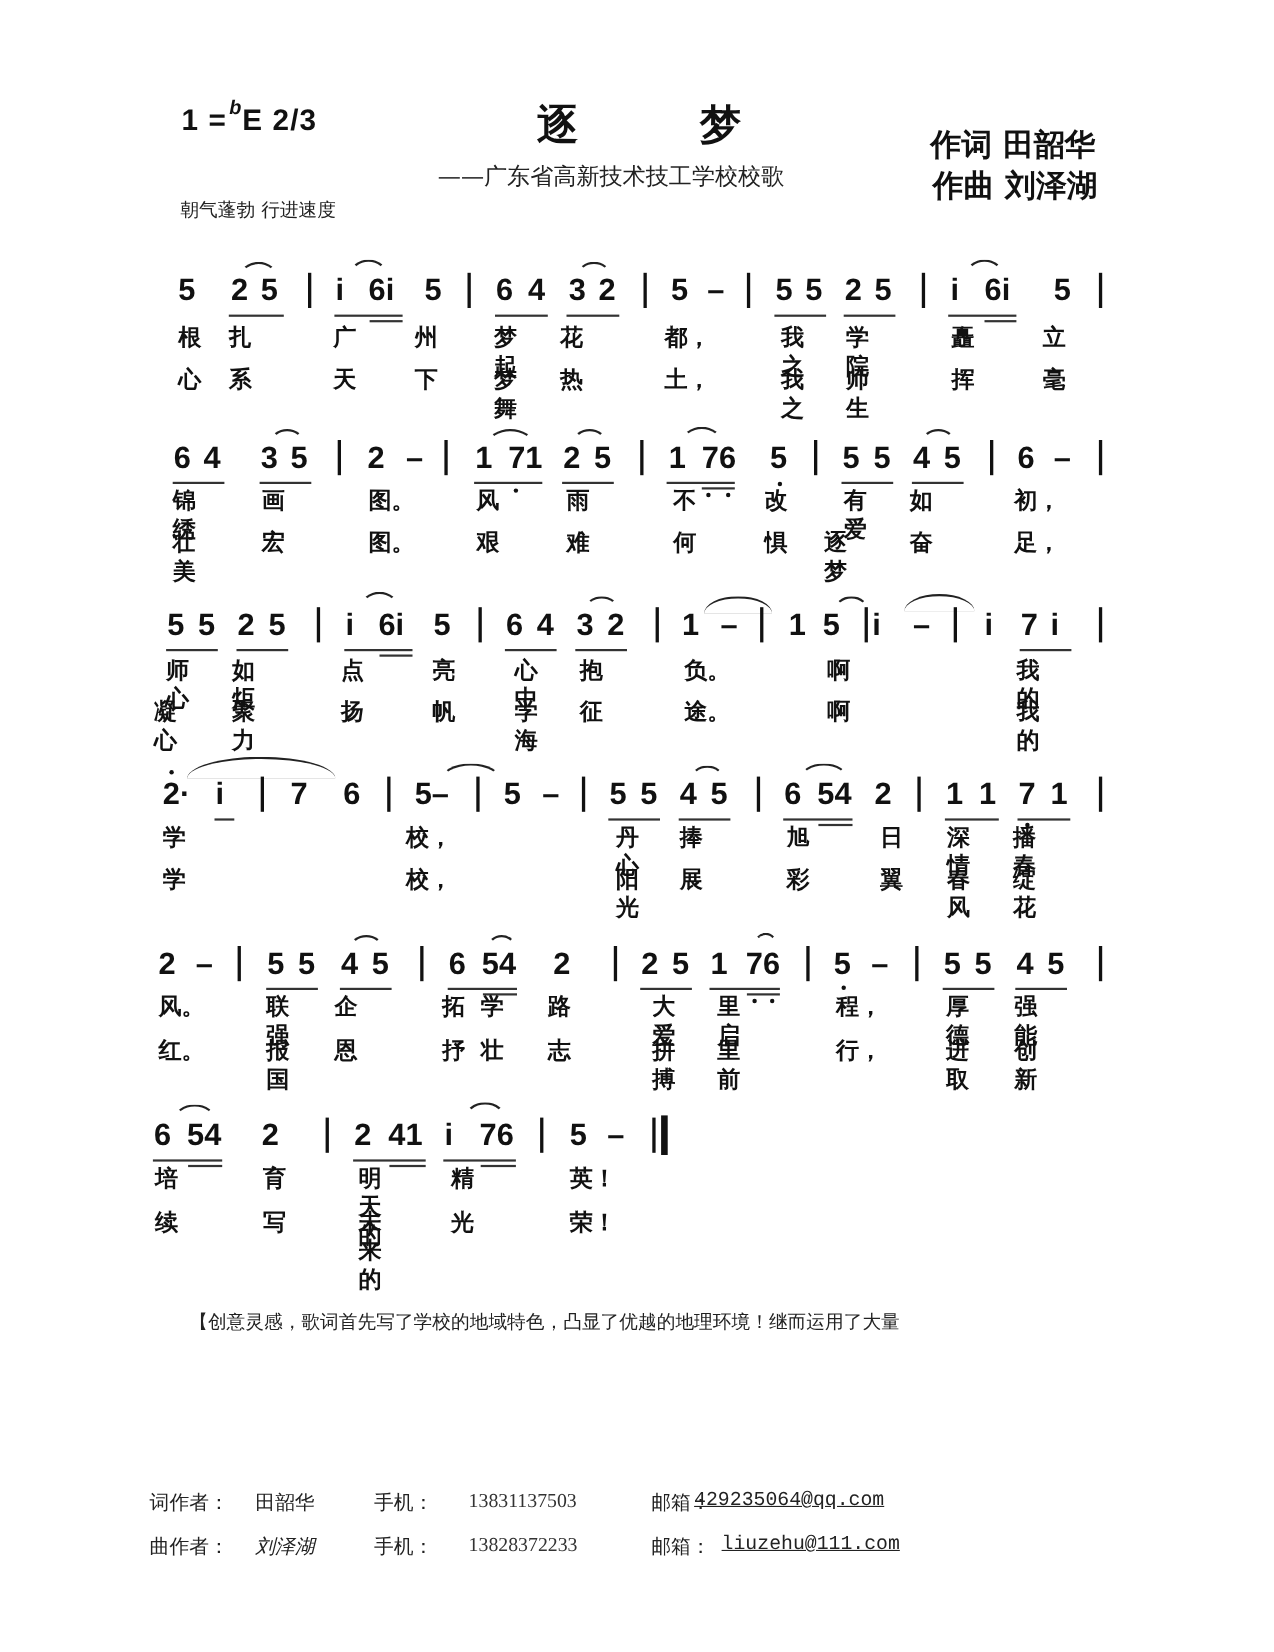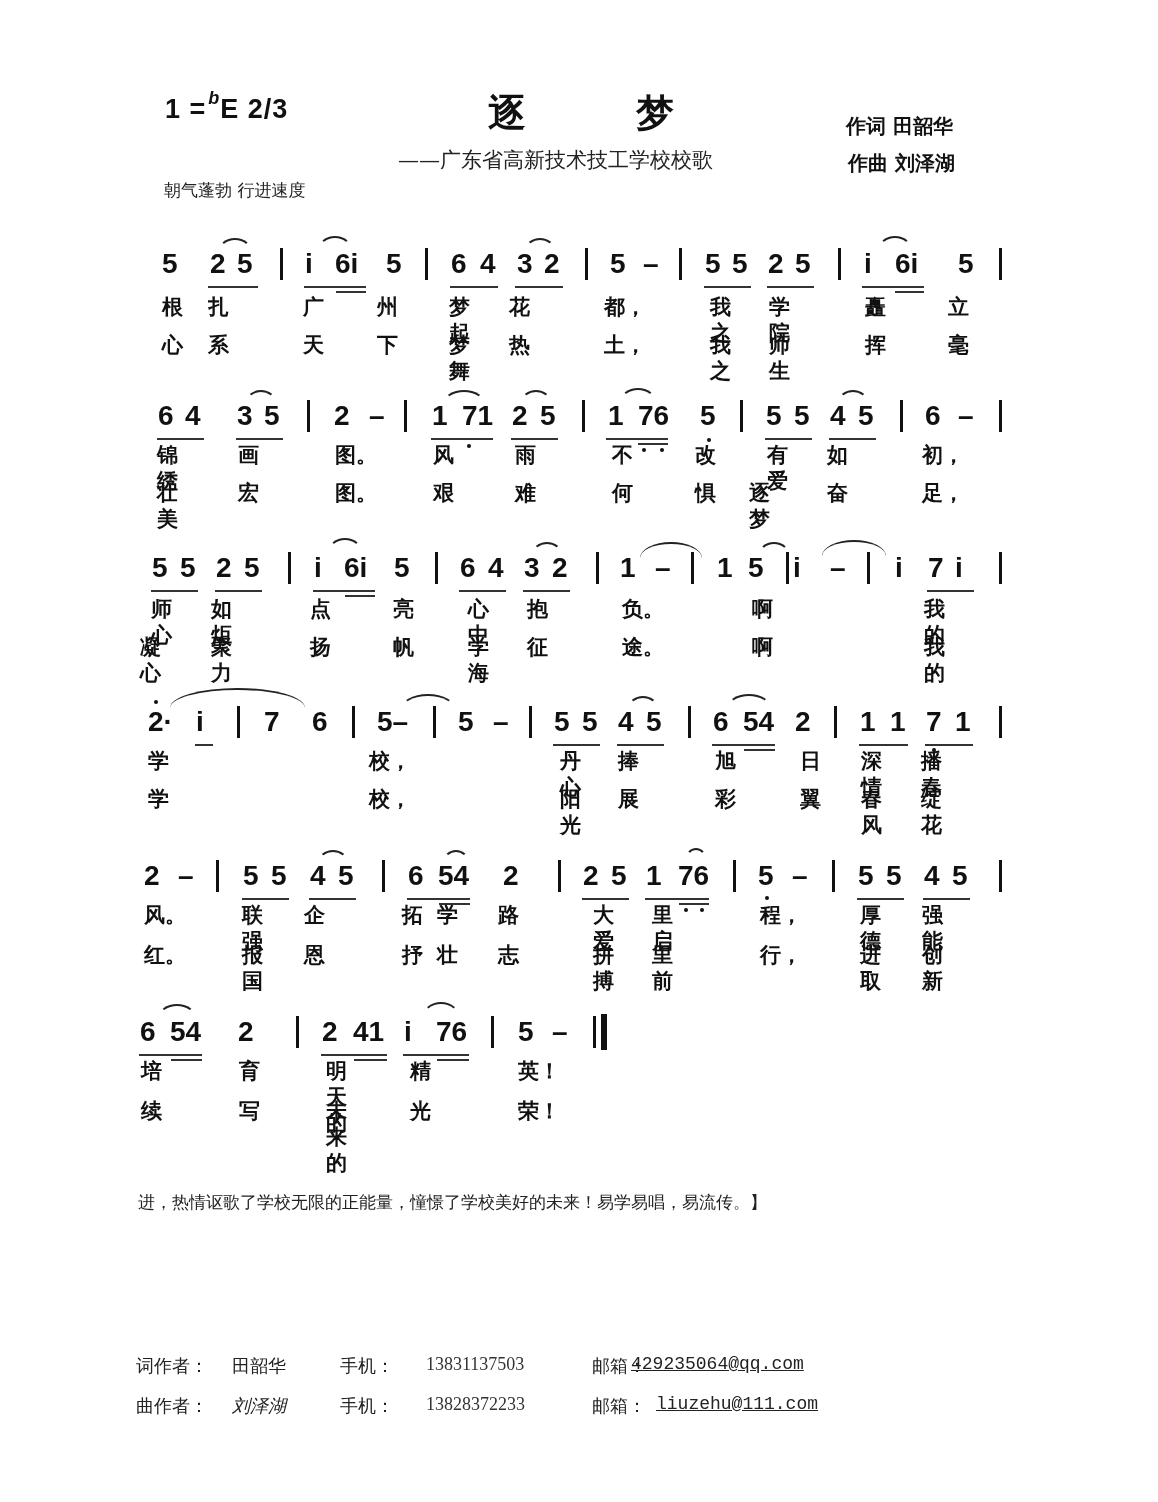--- a/index.html
+++ b/index.html
@@ -3,21 +3,21 @@
 <meta charset="utf-8">
 <style>
   html, body { margin: 0; padding: 0; background: #ffffff; }
   body { width: 1158px; height: 1502px; position: relative; overflow: hidden;
          font-family: "DejaVu Sans", sans-serif; color: #111; }
   .abs { position: absolute; white-space: nowrap; }
   .key { left: 165px; top: 92px; font-size: 27px; font-family: "Liberation Sans", sans-serif; font-weight: bold; letter-spacing: 1px; }
   .key sup { font-size: 18px; font-style: italic; position: relative; top: -4px; margin-left: 2px; }
   .title { top: 88px; font-size: 38px; font-weight: bold; font-family: "DejaVu Serif", serif; }
   .subtitle { left: 398px; top: 146px; font-size: 21px; font-family: "DejaVu Serif", serif; color: #222; }
-  .credit { font-size: 20px; font-weight: bold; }
+  .credit { font-size: 28px; font-weight: bold; }
   .tempo { left: 164px; top: 179px; font-size: 17px; color: #222; }
   .row { position: absolute; left: 0; width: 1158px; }
   .notes { position: absolute; top: 0; height: 40px; }
   .n { position: absolute; top: 0; font-family: "Liberation Sans", sans-serif; font-weight: bold; font-size: 28px; line-height: 36px; }
   .bar { position: absolute; top: 2px; width: 3px; height: 32px; background: #111; }
   .ul { position: absolute; height: 2px; background: #333; }
   .slur { position: absolute; border: 2px solid #222; border-bottom: none; border-left-color: transparent; border-right-color: transparent; border-radius: 50% 50% 0 0 / 100% 100% 0 0; }
   .slur2 { position: absolute; border-top: 2px solid #222; border-radius: 50% 50% 0 0 / 100% 100% 0 0; }
   .dot { position: absolute; width: 4px; height: 4px; border-radius: 50%; background: #111; }
   .ly { position: absolute; font-size: 21px; font-weight: bold; line-height: 26px; }
@@ -411,21 +411,21 @@
   <div style="position:absolute; top:84px;">
     <span class="ly" style="left:141px">续</span>
     <span class="ly" style="left:239px">写</span>
     <span class="ly" style="left:326px">未来的</span>
     <span class="ly" style="left:410px">光</span>
     <span class="ly" style="left:518px">荣！</span>
   </div>
 </div>
 
 <div class="abs note-text" style="top:1180px; white-space:normal;">
-  <div>进，热情讴歌了学校无限的正能量，憧憬了学校美好的未来！易学易唱，易流传。】</div>
+  <div style="padding-left:34px;">【创意灵感，歌词首先写了学校的地域特色，凸显了优越的地理环境！继而运用了大量</div>
 </div>
 
 <div class="abs info" style="left:136px; top:1354px;">
   <span>词作者：</span>
   <span style="position:absolute; left:96px;">田韶华</span>
   <span style="position:absolute; left:204px;">手机：</span>
   <span class="phone" style="position:absolute; left:290px;">13831137503</span>
   <span style="position:absolute; left:456px;">邮箱：</span>
   <span class="mail" style="position:absolute; left:495px;">429235064@qq.com</span>
 </div>

